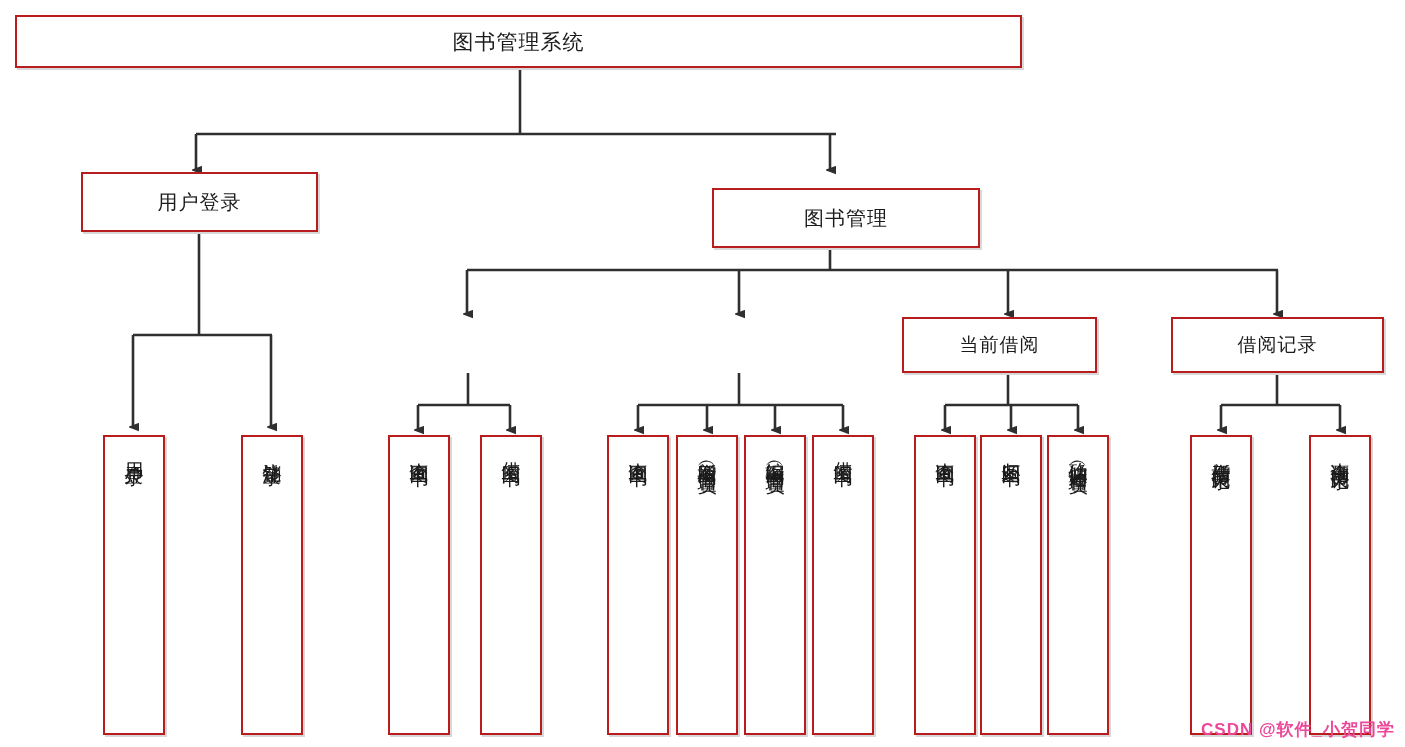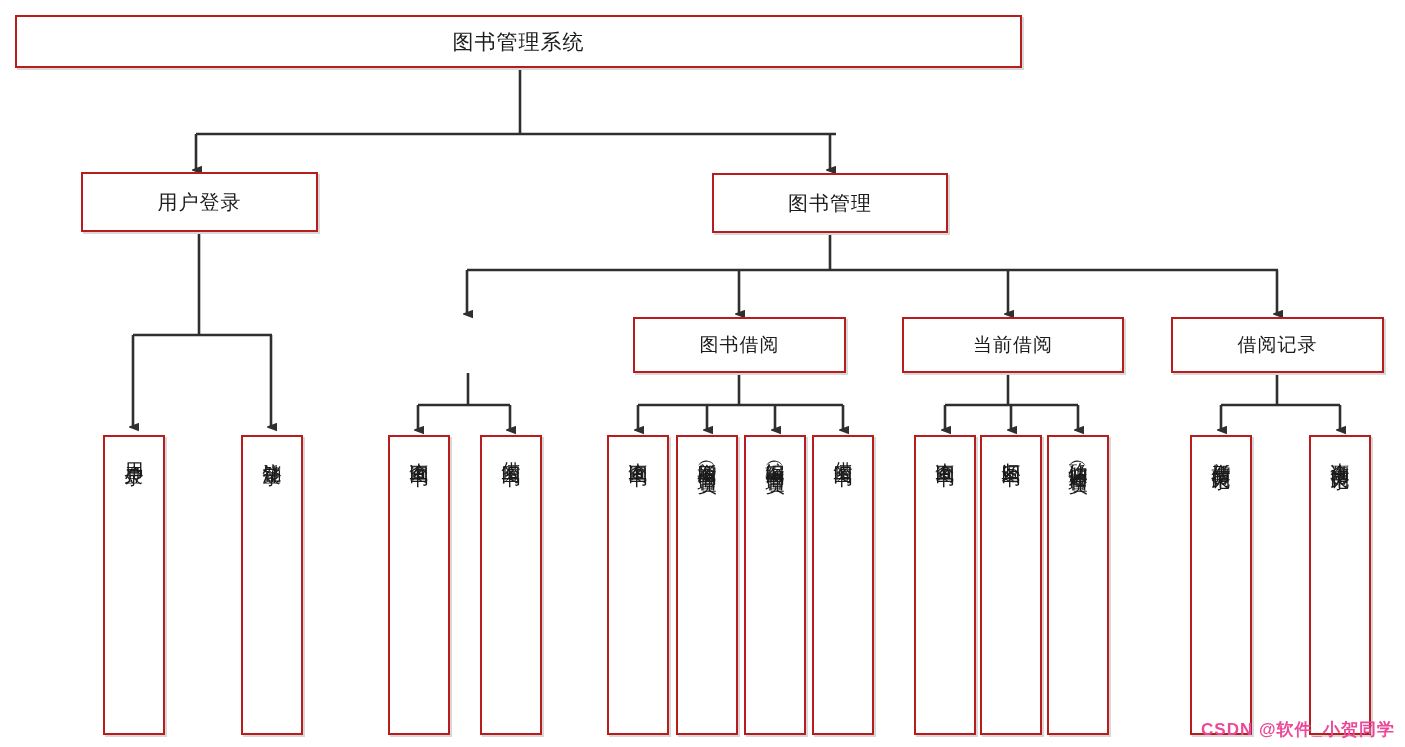--- a/index.html
+++ b/index.html
@@ -128,28 +128,25 @@
     </g>
   </svg>
 
   <div class="node node-root shadow" style="left:15px; top:15px; width:1007px; height:53px;">
     <span>图书管理系统</span>
   </div>
 
   <div class="node node-mid shadow" style="left:81px; top:172px; width:237px; height:60px;">
     <span>用户登录</span>
   </div>
-  <div class="node node-mid shadow" style="left:712px; top:173px; width:236px; height:60px;">
+  <div class="node node-mid shadow" style="left:712px; top:188px; width:268px; height:60px;">
     <span>图书管理</span>
   </div>
 
-  <div class="node node-sub shadow" style="left:633px; top:317px; width:213px; height:56px;">
-    <span>图书借阅</span>
-  </div>
-  <div class="node node-sub shadow" style="left:902px; top:317px; width:222px; height:56px;">
+  <div class="node node-sub shadow" style="left:902px; top:317px; width:195px; height:56px;">
     <span>当前借阅</span>
   </div>
   <div class="node node-sub shadow" style="left:1171px; top:317px; width:213px; height:56px;">
     <span>借阅记录</span>
   </div>
 
   <div class="node leaf shadow" style="left:103px; top:435px; width:62px; height:300px;">
     <span class="vtext">用户登录</span>
   </div>
   <div class="node leaf shadow" style="left:241px; top:435px; width:62px; height:300px;">

